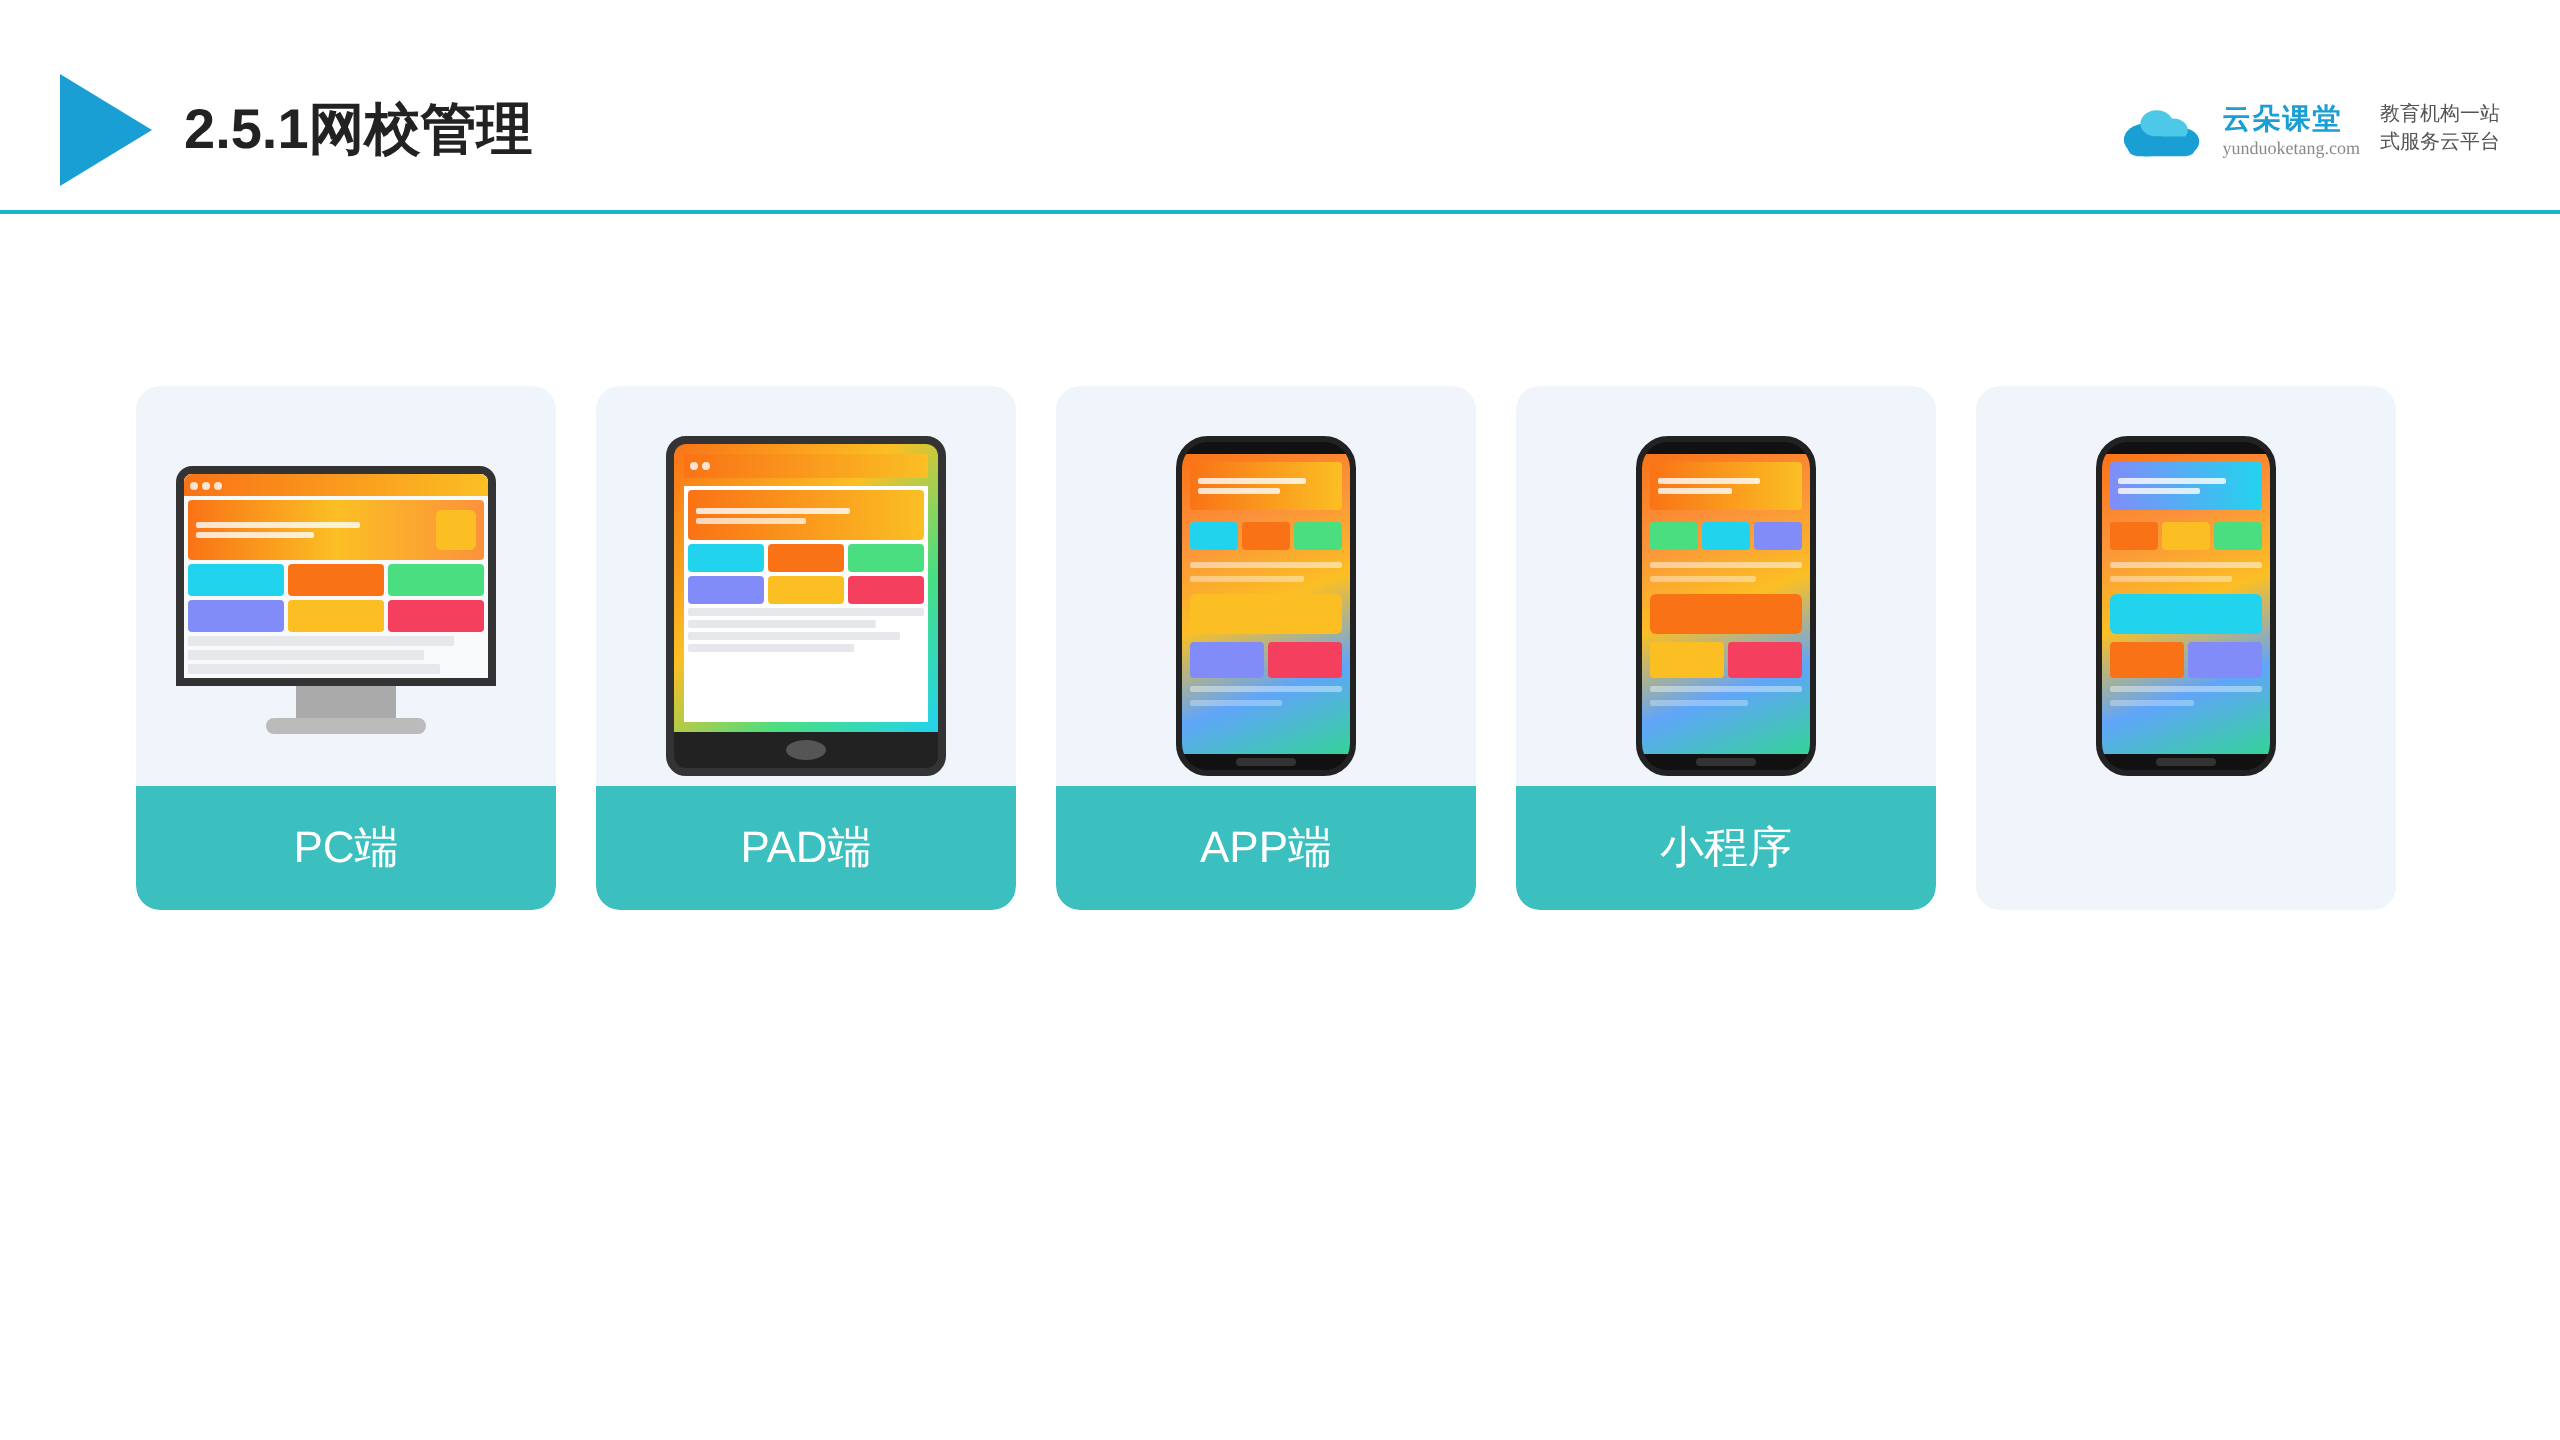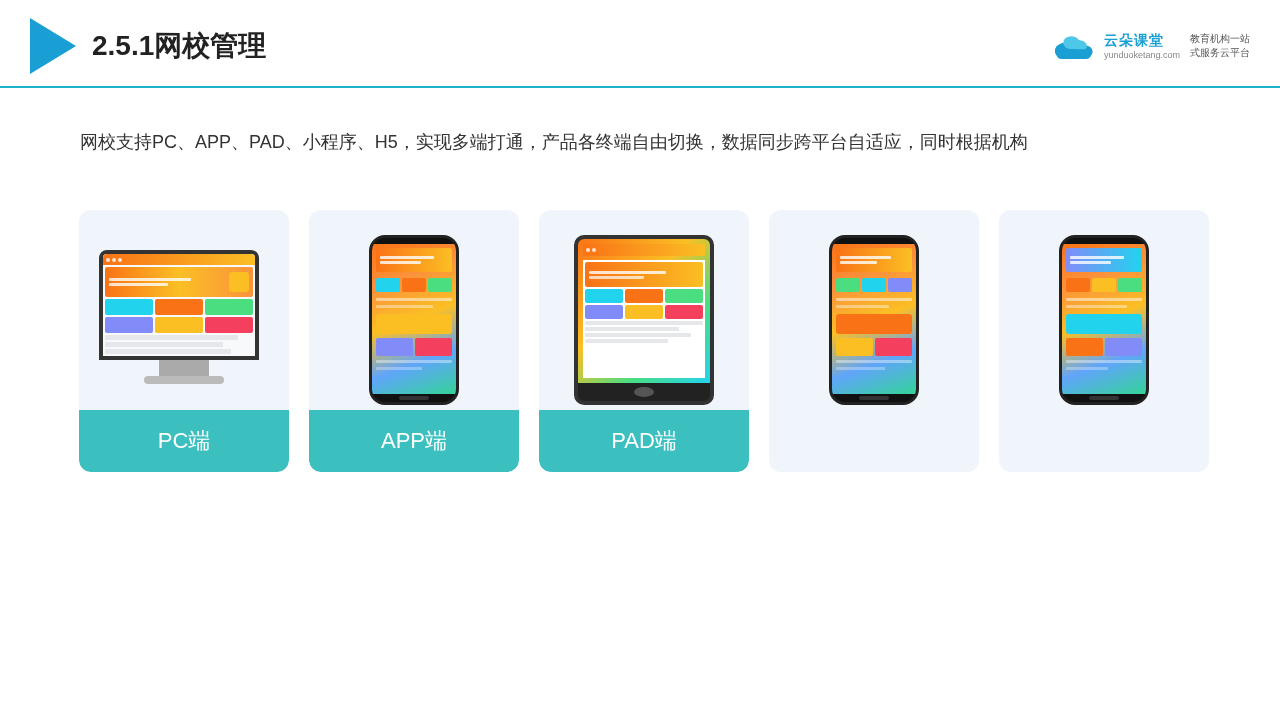--- a/index.html
+++ b/index.html
@@ -11,20 +11,21 @@
       overflow: hidden;
     }
 
     
     .header {
       display: flex;
       align-items: center;
       justify-content: space-between;
       padding: 18px 30px 12px 30px;
       border-bottom: 2px solid #1ab3c8;
+      margin-top: 19px;
     }
     .header-left {
       display: flex;
       align-items: center;
       gap: 16px;
     }
     .logo-triangle {
       width: 0;
       height: 0;
       border-top: 28px solid transparent;
@@ -33,20 +34,21 @@
     }
     .page-title {
       font-size: 28px;
       font-weight: bold;
       color: #222;
     }
     .header-right {
       display: flex;
       align-items: flex-start;
       gap: 8px;
+      font-family: Liberation Serif, serif;
     }
     .cloud-logo {
       display: flex;
       align-items: center;
       gap: 6px;
     }
     .cloud-icon-svg {
       width: 50px;
       height: 36px;
     }
@@ -78,21 +80,20 @@
     .description {
       padding: 36px 80px 20px 80px;
       font-size: 18px;
       color: #333;
       line-height: 2;
     }
 
     
     .cards-container {
       display: flex;
-      justify-content: center;
       gap: 20px;
       padding: 20px 60px 30px 68px;
       margin-top: 10px;
     }
     .card {
       background: #f0f4fb;
       border-radius: 12px;
       width: 210px;
       display: flex;
       flex-direction: column;
@@ -313,21 +314,20 @@
       <div class="brand-text">
         <span class="brand-name">云朵课堂</span>
         <span class="brand-url">yunduoketang.com</span>
       </div>
       <div class="brand-slogan">教育机构一站<br>式服务云平台</div>
     </div>
   </div>
 </div>
 
 <div class="description">
-  <p>网校支持PC、APP、PAD、小程序、H5，实现多端打通，产品各终端自由切换，数据同步跨平台自适应，同时根据机构</p>
 </div>
 
 <div class="cards-container">
 
   <div class="card">
     <div class="card-image-area">
       <div class="pc-monitor">
         <div class="monitor-body">
           <div class="screen-mockup">
             <div class="sm-header">
@@ -361,20 +361,55 @@
         </div>
         <div class="monitor-stand"></div>
         <div class="monitor-base"></div>
       </div>
     </div>
     <div class="card-label">PC端</div>
   </div>
 
   <div class="card">
     <div class="card-image-area">
+      <div class="tablet-mockup">
+        <div class="tablet-screen">
+          <div class="sm-header" style="height:12px;">
+            <div class="sm-nav-dot"></div>
+            <div class="sm-nav-dot"></div>
+          </div>
+          <div style="flex:1;background:#fff;display:flex;flex-direction:column;gap:2px;padding:2px;">
+            <div style="height:25px;background:linear-gradient(90deg,#f97316,#fbbf24);border-radius:2px;display:flex;align-items:center;padding:2px 4px;gap:3px;">
+              <div style="flex:1;display:flex;flex-direction:column;gap:2px;">
+                <div style="height:3px;background:rgba(255,255,255,0.8);border-radius:1px;width:70%;"></div>
+                <div style="height:3px;background:rgba(255,255,255,0.7);border-radius:1px;width:50%;"></div>
+              </div>
+            </div>
+            <div style="display:grid;grid-template-columns:1fr 1fr 1fr;gap:2px;">
+              <div style="height:14px;background:#22d3ee;border-radius:2px;"></div>
+              <div style="height:14px;background:#f97316;border-radius:2px;"></div>
+              <div style="height:14px;background:#4ade80;border-radius:2px;"></div>
+              <div style="height:14px;background:#818cf8;border-radius:2px;"></div>
+              <div style="height:14px;background:#fbbf24;border-radius:2px;"></div>
+              <div style="height:14px;background:#f43f5e;border-radius:2px;"></div>
+            </div>
+            <div style="height:4px;background:#e5e7eb;border-radius:1px;"></div>
+            <div style="height:4px;background:#e5e7eb;border-radius:1px;width:80%;"></div>
+            <div style="height:4px;background:#e5e7eb;border-radius:1px;width:90%;"></div>
+            <div style="height:4px;background:#e5e7eb;border-radius:1px;width:70%;"></div>
+          </div>
+        </div>
+        <div class="tablet-home"></div>
+      </div>
+    </div>
+    <div class="card-label">PAD端</div>
+  </div>
+
+  <div class="card">
+    <div class="card-image-area">
       <div class="phone-mockup">
         <div class="phone-notch"></div>
         <div class="phone-screen">
           <div class="sm-hero" style="height:24px;background:linear-gradient(90deg,#f97316,#fbbf24)">
             <div class="sm-hero-text">
               <div class="sm-row" style="width:80%"></div>
               <div class="sm-row" style="width:60%"></div>
             </div>
           </div>
           <div style="display:flex;gap:2px;padding:2px 0;">
@@ -389,55 +424,20 @@
             <div style="flex:1;height:18px;background:#818cf8;border-radius:2px;"></div>
             <div style="flex:1;height:18px;background:#f43f5e;border-radius:2px;"></div>
           </div>
           <div style="height:3px;background:rgba(255,255,255,0.4);border-radius:1px;"></div>
           <div style="height:3px;background:rgba(255,255,255,0.3);border-radius:1px;width:60%;"></div>
         </div>
         <div class="phone-home-indicator"></div>
       </div>
     </div>
     <div class="card-label">APP端</div>
-  </div>
-
-  <div class="card">
-    <div class="card-image-area">
-      <div class="tablet-mockup">
-        <div class="tablet-screen">
-          <div class="sm-header" style="height:12px;">
-            <div class="sm-nav-dot"></div>
-            <div class="sm-nav-dot"></div>
-          </div>
-          <div style="flex:1;background:#fff;display:flex;flex-direction:column;gap:2px;padding:2px;">
-            <div style="height:25px;background:linear-gradient(90deg,#f97316,#fbbf24);border-radius:2px;display:flex;align-items:center;padding:2px 4px;gap:3px;">
-              <div style="flex:1;display:flex;flex-direction:column;gap:2px;">
-                <div style="height:3px;background:rgba(255,255,255,0.8);border-radius:1px;width:70%;"></div>
-                <div style="height:3px;background:rgba(255,255,255,0.7);border-radius:1px;width:50%;"></div>
-              </div>
-            </div>
-            <div style="display:grid;grid-template-columns:1fr 1fr 1fr;gap:2px;">
-              <div style="height:14px;background:#22d3ee;border-radius:2px;"></div>
-              <div style="height:14px;background:#f97316;border-radius:2px;"></div>
-              <div style="height:14px;background:#4ade80;border-radius:2px;"></div>
-              <div style="height:14px;background:#818cf8;border-radius:2px;"></div>
-              <div style="height:14px;background:#fbbf24;border-radius:2px;"></div>
-              <div style="height:14px;background:#f43f5e;border-radius:2px;"></div>
-            </div>
-            <div style="height:4px;background:#e5e7eb;border-radius:1px;"></div>
-            <div style="height:4px;background:#e5e7eb;border-radius:1px;width:80%;"></div>
-            <div style="height:4px;background:#e5e7eb;border-radius:1px;width:90%;"></div>
-            <div style="height:4px;background:#e5e7eb;border-radius:1px;width:70%;"></div>
-          </div>
-        </div>
-        <div class="tablet-home"></div>
-      </div>
-    </div>
-    <div class="card-label">PAD端</div>
   </div>
 
   <div class="card">
     <div class="card-image-area">
       <div class="phone-mockup">
         <div class="phone-notch"></div>
         <div class="phone-screen">
           <div class="sm-hero" style="height:24px;background:linear-gradient(90deg,#f97316,#fbbf24)">
             <div class="sm-hero-text">
               <div class="sm-row" style="width:75%"></div>
@@ -455,20 +455,21 @@
           <div style="display:flex;gap:2px;">
             <div style="flex:1;height:18px;background:#fbbf24;border-radius:2px;"></div>
             <div style="flex:1;height:18px;background:#f43f5e;border-radius:2px;"></div>
           </div>
           <div style="height:3px;background:rgba(255,255,255,0.4);border-radius:1px;"></div>
           <div style="height:3px;background:rgba(255,255,255,0.3);border-radius:1px;width:65%;"></div>
         </div>
         <div class="phone-home-indicator"></div>
       </div>
     </div>
+    <div class="card-label">小程序</div>
   </div>
 
   <div class="card">
     <div class="card-image-area">
       <div class="phone-mockup">
         <div class="phone-notch"></div>
         <div class="phone-screen">
           <div class="sm-hero" style="height:24px;background:linear-gradient(90deg,#818cf8,#22d3ee)">
             <div class="sm-hero-text">
               <div class="sm-row" style="width:80%"></div>

